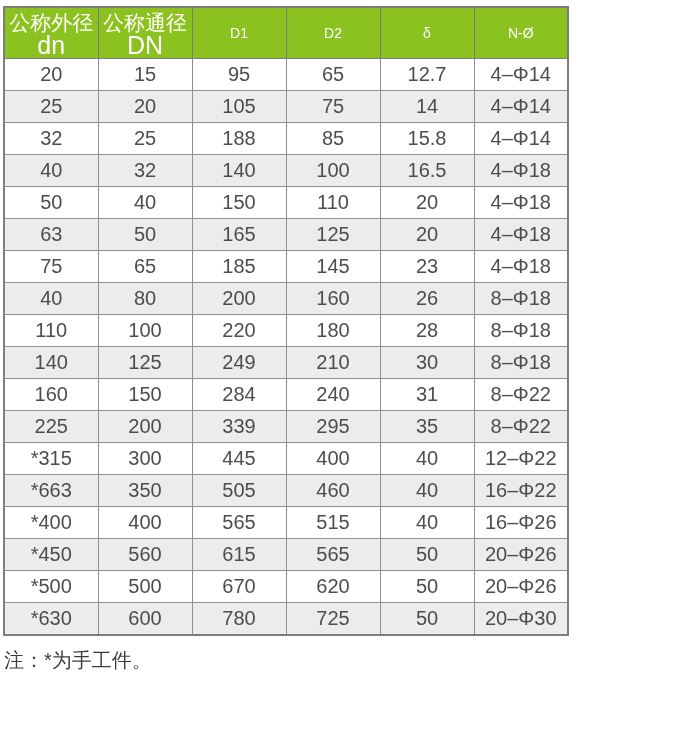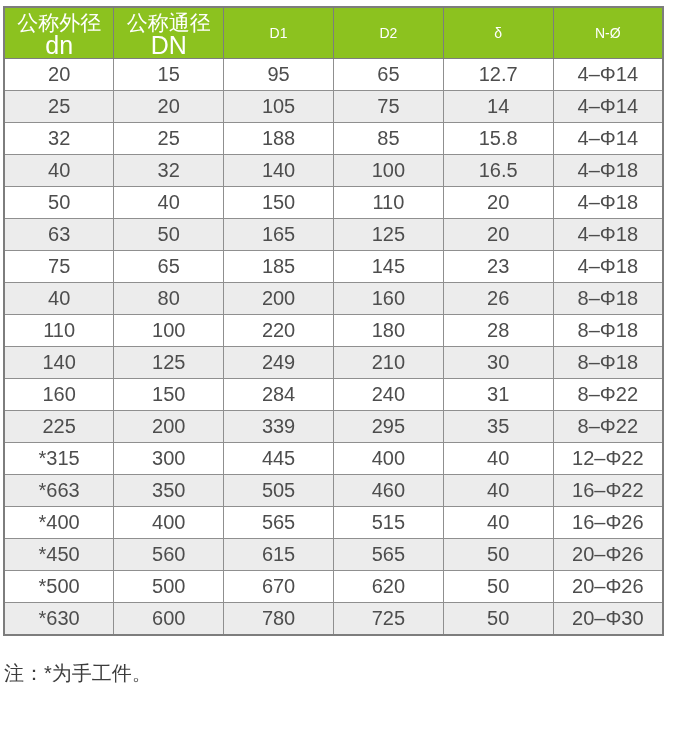--- a/index.html
+++ b/index.html
@@ -10,21 +10,21 @@
     font-family: "Liberation Sans", "DejaVu Sans", sans-serif;
   }
   .page {
     width: 700px;
     height: 751px;
     box-sizing: border-box;
     padding: 6px 3px 0 3px;
     background: #ffffff;
   }
   table.spec-table {
-    width: 661px;
+    width: 566px;
     border-collapse: collapse;
     table-layout: fixed;
     border: 2px solid #7d7d7d;
   }
   table.spec-table th {
     background: #8cc21f;
     color: #ffffff;
     font-weight: normal;
     border: 1px solid #7d7d7d;
     height: 50px;
@@ -52,21 +52,21 @@
     text-align: center;
     vertical-align: middle;
     font-size: 20px;
     color: #4d4d4d;
     background: #ffffff;
   }
   table.spec-table tbody tr:nth-child(even) td {
     background: #ececec;
   }
   .note {
-    margin-top: 24px;
+    margin-top: 11px;
     padding-left: 1px;
     font-size: 20px;
     color: #3c3c3c;
     line-height: 26px;
   }
 </style>
 </head>
 <body>
 
 <div class="page">

